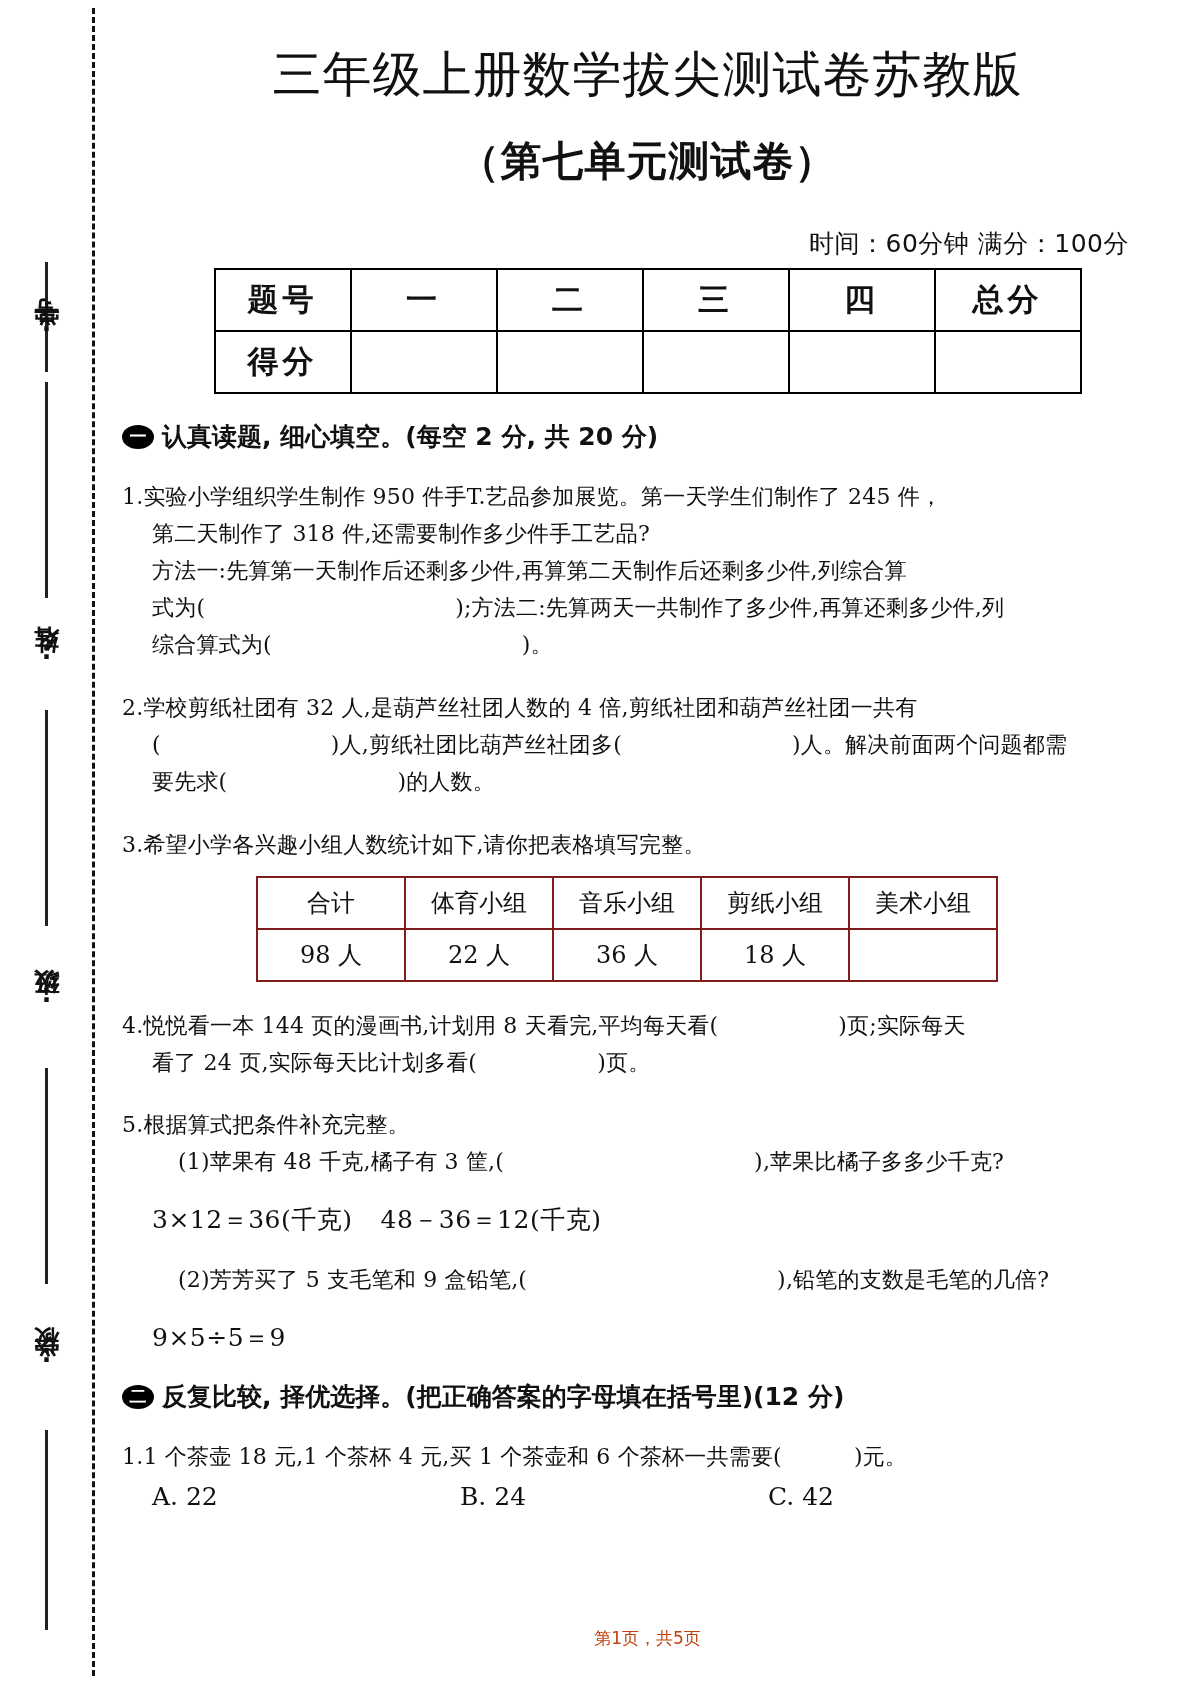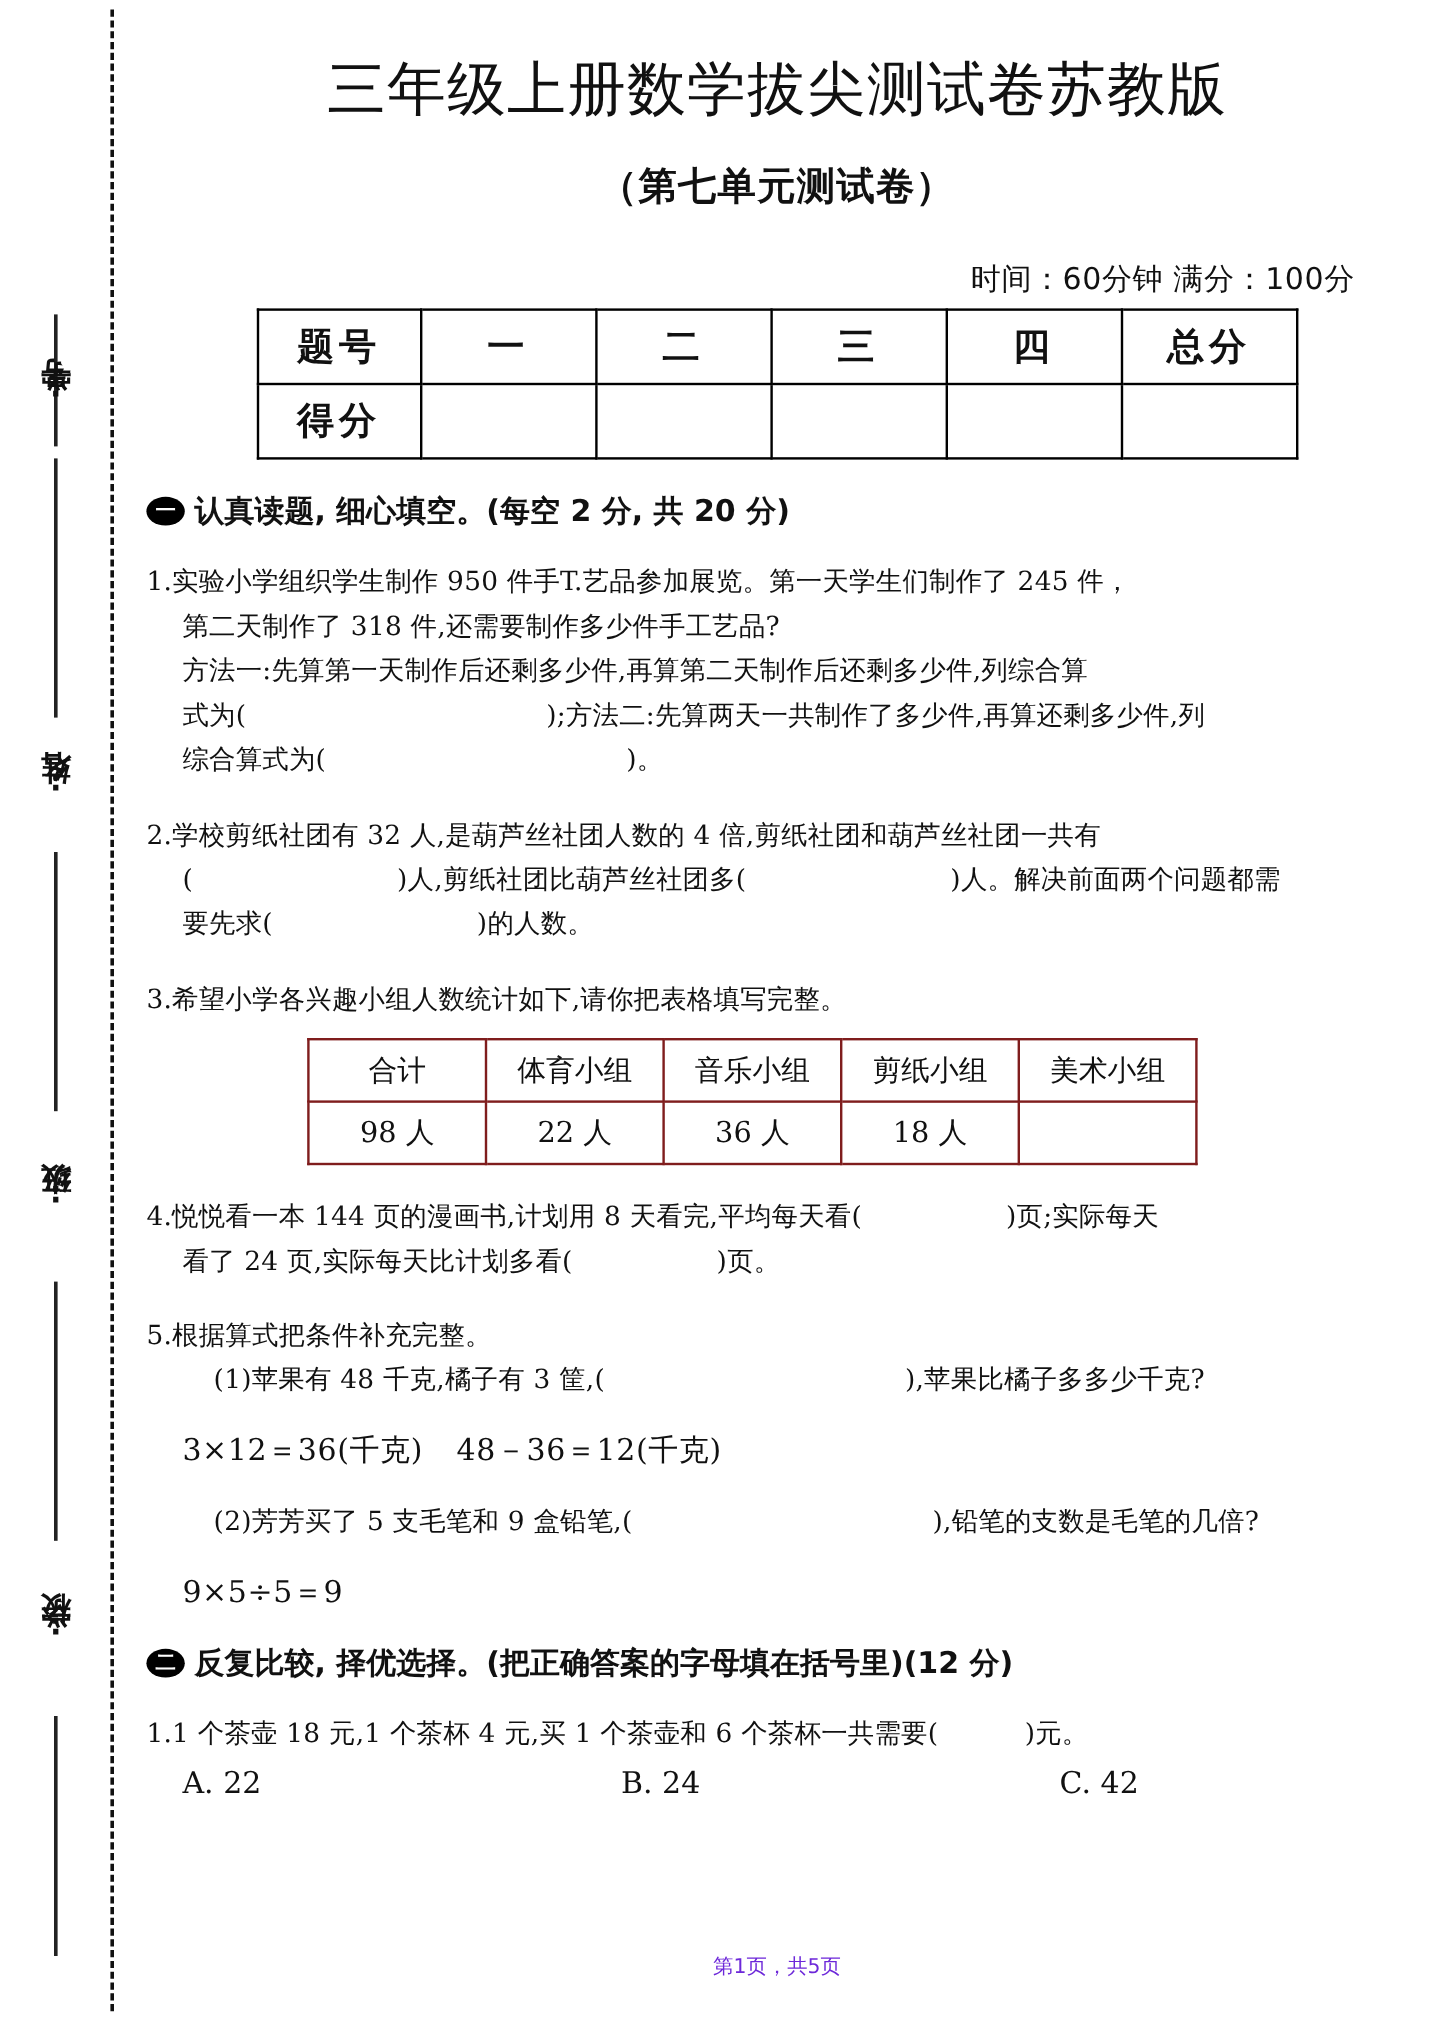--- a/index.html
+++ b/index.html
@@ -69,21 +69,21 @@
     margin: 42px 0 0 0;
     text-align: center;
     font-size: 49px;
     font-weight: 400;
     letter-spacing: 1px;
     font-family: "DejaVu Sans", "Liberation Sans", sans-serif;
   }
   .title-sub {
     margin: 26px 0 0 0;
     text-align: center;
-    font-size: 32px;
+    font-size: 41px;
     font-weight: 700;
     letter-spacing: 1px;
     font-family: "DejaVu Sans", "Liberation Sans", sans-serif;
   }
 
   .meta-line {
     margin: 38px 62px 0 0;
     text-align: right;
     font-size: 25px;
     font-family: "DejaVu Sans", "Liberation Sans", sans-serif;
@@ -173,32 +173,31 @@
     text-align: center;
     vertical-align: middle;
     font-size: 24px;
     font-family: "DejaVu Serif", "Liberation Serif", serif;
   }
 
   .opts {
     margin: 6px 0 0 48px;
     font-size: 25px;
     display: flex;
-    justify-content: space-between;
   }
   .opts .opt { width: 308px; }
 
   .footer {
     position: absolute;
     left: 0; right: 0;
     bottom: 34px;
     text-align: center;
     font-size: 17px;
     font-family: "DejaVu Sans", "Liberation Sans", sans-serif;
-    color: #6d28d9;
+    color: #c2410c;
   }
 </style>
 </head>
 <body>
 
 <div class="sidebar">
   <div class="dash-line"></div>
   <div class="side-stack">
 
     <div class="side-rule" style="top:262px; height:110px;"></div>

